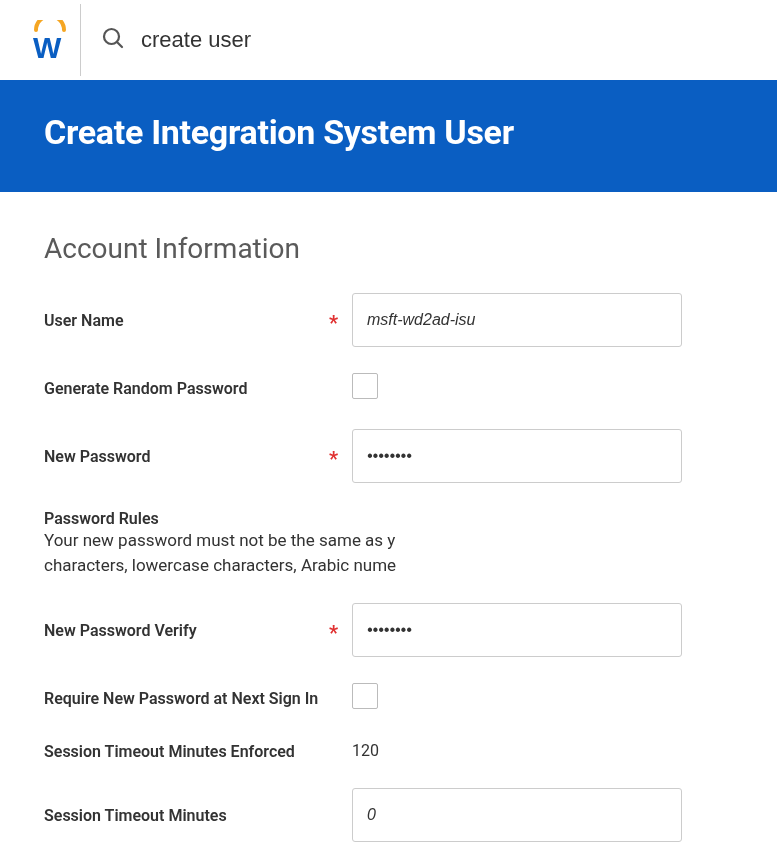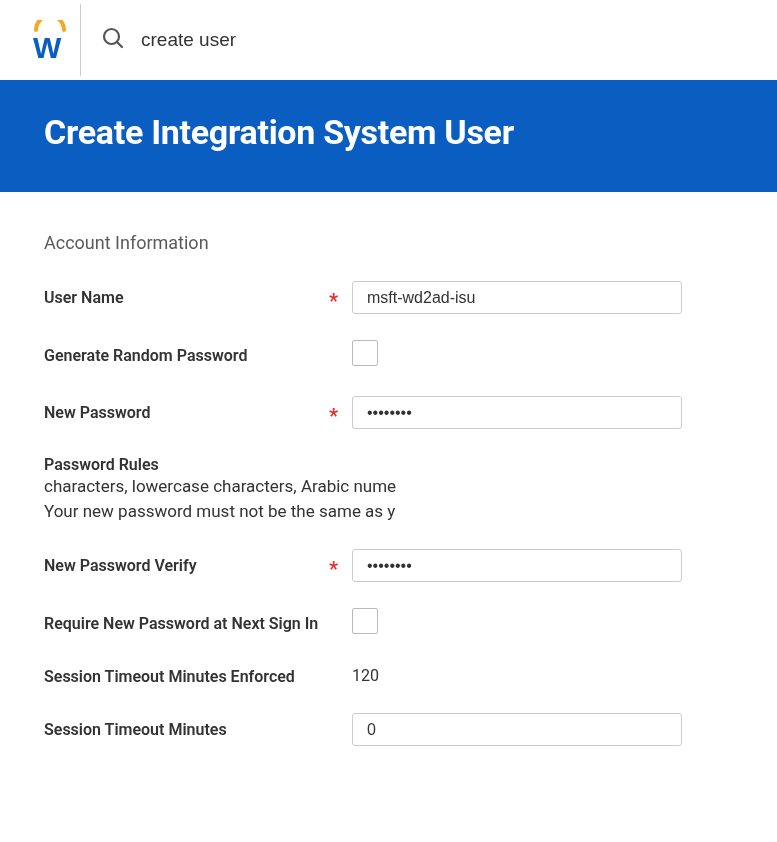--- a/index.html
+++ b/index.html
@@ -36,41 +36,41 @@
       gap: 14px;
       flex: 1;
     }
     .search-icon {
       color: #555;
       flex-shrink: 0;
     }
     .search-input {
       border: none;
       outline: none;
-      font-size: 19px;
+      font-size: 22px;
       color: #333;
       width: 300px;
       background: transparent;
     }
     .hero {
       background: #0a5ec2;
       color: #fff;
       padding: 32px 44px 40px 44px;
     }
     .hero h1 {
       margin: 0;
       font-size: 34px;
       font-weight: 700;
       letter-spacing: -0.3px;
     }
     .content {
       padding: 40px 44px 40px 44px;
     }
     .section-title {
-      font-size: 18px;
+      font-size: 28px;
       font-weight: 400;
       color: #5a5a5a;
       margin: 0 0 28px 0;
     }
     .form-row {
       display: flex;
       align-items: center;
       margin-bottom: 26px;
       min-height: 24px;
     }
@@ -96,27 +96,28 @@
       font-weight: 700;
       position: relative;
       top: 3px;
     }
     .form-control {
       flex: 1;
       max-width: 330px;
     }
     .text-input {
       width: 100%;
-      height: 33px;
+      height: 54px;
       border: 1px solid #ccc;
       border-radius: 3px;
       padding: 0 14px;
       font-size: 16px;
       color: #333;
       outline: none;
+      font-style: italic;
     }
     .checkbox {
       width: 26px;
       height: 26px;
       border: 1px solid #bbb;
       border-radius: 2px;
       background: #fff;
       cursor: pointer;
       display: inline-flex;
       align-items: center;
@@ -208,22 +209,22 @@
       <input class="text-input" type="text" value="••••••••" style="">
     </div>
   </div>
 
   <div class="form-row align-top">
     <div class="form-label">
       <span>Password Rules</span>
     </div>
     <div class="form-control" style="max-width:none; overflow:hidden;">
       <div class="rules-text">
+        <div>Your new password must not be the same as y</div>
         <div>characters, lowercase characters, Arabic nume</div>
-        <div>Your new password must not be the same as y</div>
       </div>
     </div>
   </div>
 
   <div class="form-row">
     <div class="form-label">
       <span>New Password Verify</span>
       <span class="req">*</span>
     </div>
     <div class="form-control">

